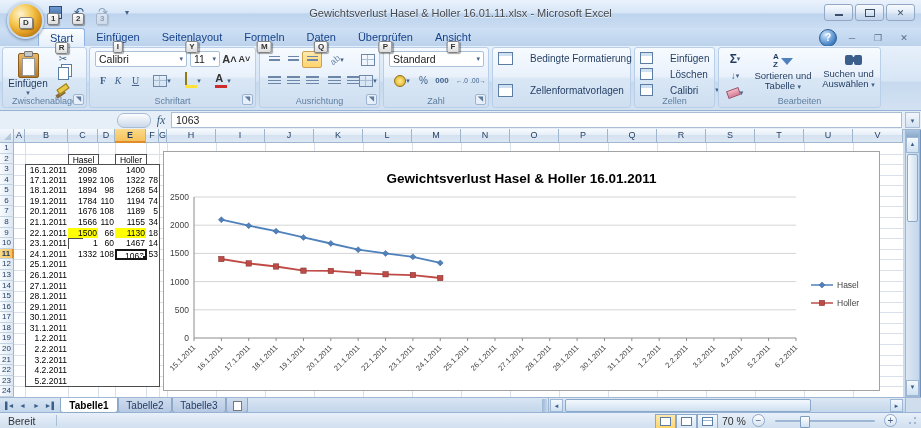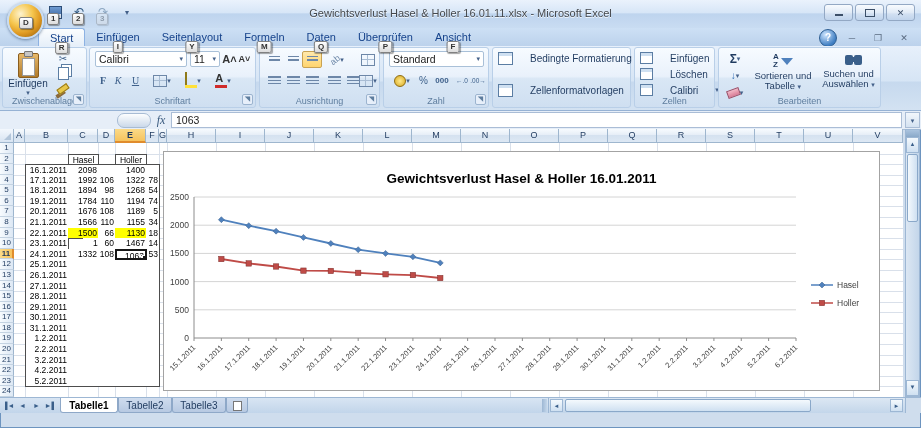--- a/index.html
+++ b/index.html
@@ -720,13 +720,34 @@
     <div class="instab" style="left:226px"></div>
     <div class="splitter"></div>
     <div class="hscroll">
       <span class="hs-btn" style="left:1px">◄</span>
       <div class="hs-thumb"></div>
       <span class="hs-btn" style="right:1px">►</span>
     </div>
     <div class="bcorner"></div>
   </div>
 
+  <div class="statusbar">
+    <span class="sb-ready">Bereit</span>
+    <span class="sb-div"></span>
+    <div class="views">
+      <span class="vbtn active">
+          <span class="vico"></span>
+        </span>
+      <span class="vbtn">
+          <span class="vico"></span>
+        </span>
+      <span class="vbtn pb">
+          <span class="vico"></span>
+        </span>
+    </div>
+    <span class="zoomtxt">70 %</span>
+    <span class="zbtn" style="left:752px">−</span>
+    <span class="ztrack"></span>
+    <span class="zthumb"></span>
+    <span class="zbtn" style="left:884px">+</span>
+    <span class="grip"></span>
+  </div>
 </div>
 
 </body></html>

